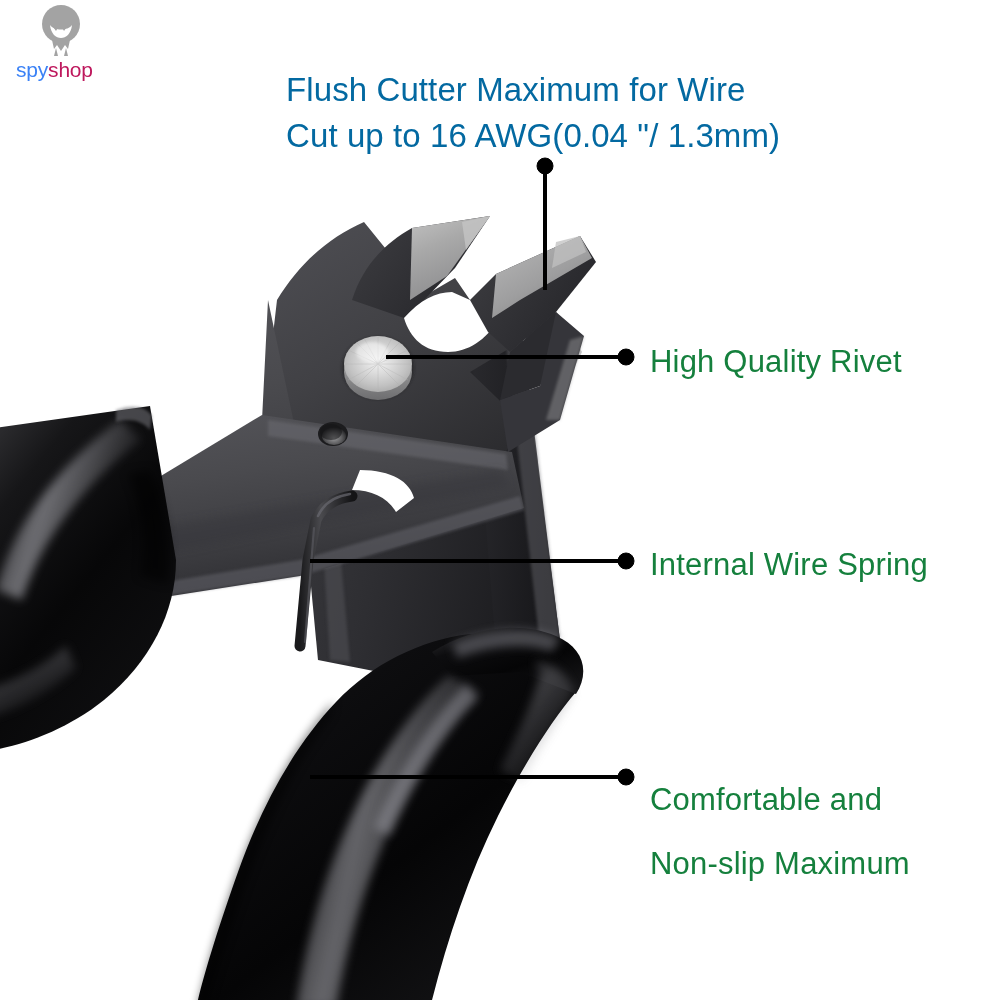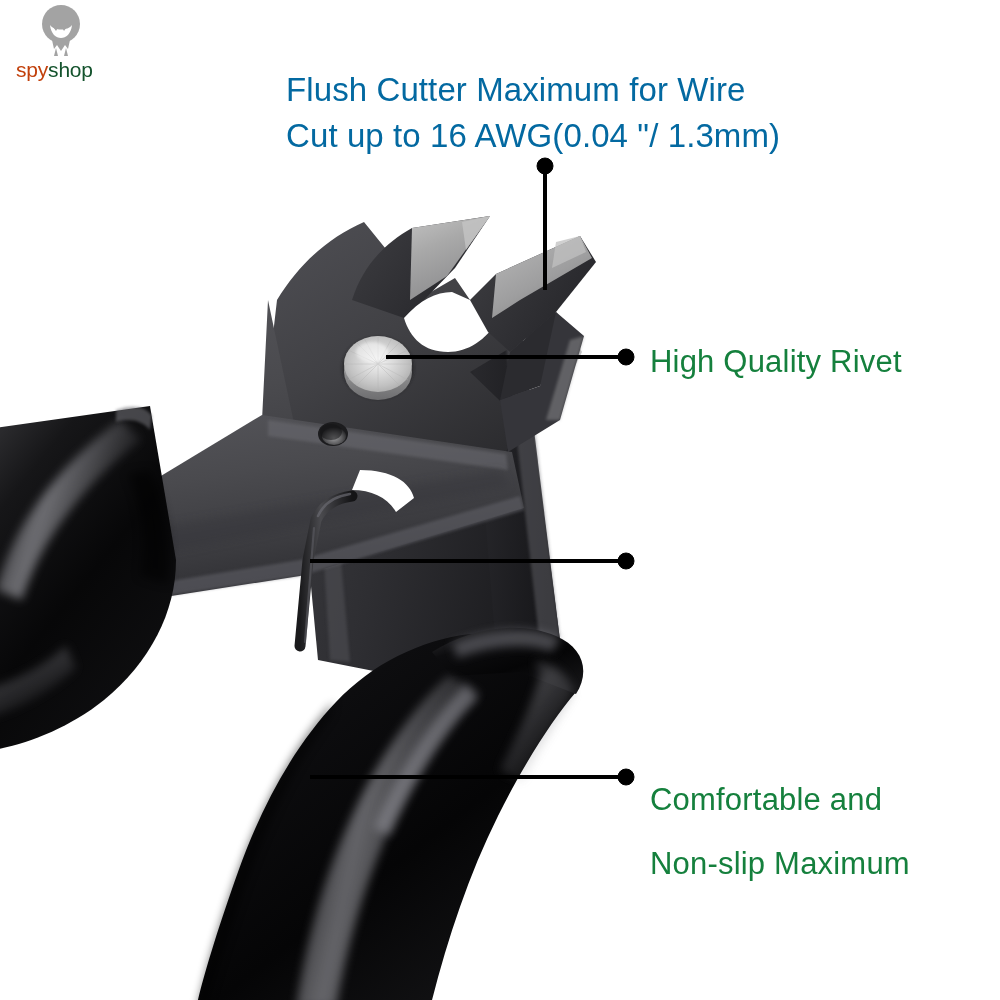--- a/index.html
+++ b/index.html
@@ -35,22 +35,22 @@
   }
   #brand-word {
     position: absolute;
     left: 6px;
     top: 57px;
     font-size: 21px;
     letter-spacing: -0.2px;
     line-height: 1;
     white-space: nowrap;
   }
-  .brand-spy { color: #c2410c; font-weight: 400; }
-  .brand-shop { color: #14532d; font-weight: 400; }
+  .brand-spy { color: #3b82f6; font-weight: 400; }
+  .brand-shop { color: #be185d; font-weight: 400; }
 
   
   #headline {
     position: absolute;
     left: 286px;
     top: 50px;
     width: 600px;
     color: #0369a1;
     font-size: 33px;
     line-height: 46px;
@@ -431,19 +431,20 @@
     </div>
   </div>
 
   <div id="headline">
     <div>Flush Cutter Maximum for Wire</div>
     <div>Cut up to 16 AWG(0.04 "/ 1.3mm)</div>
   </div>
 
   <div id="label-rivet" class="callout-label">High Quality Rivet</div>
 
+  <div id="label-spring" class="callout-label">Internal Wire Spring</div>
 
   <div id="label-handle" class="callout-label">
     <div>Comfortable and</div>
     <div>Non-slip Maximum</div>
   </div>
 
 </div>
 
 </body></html>

